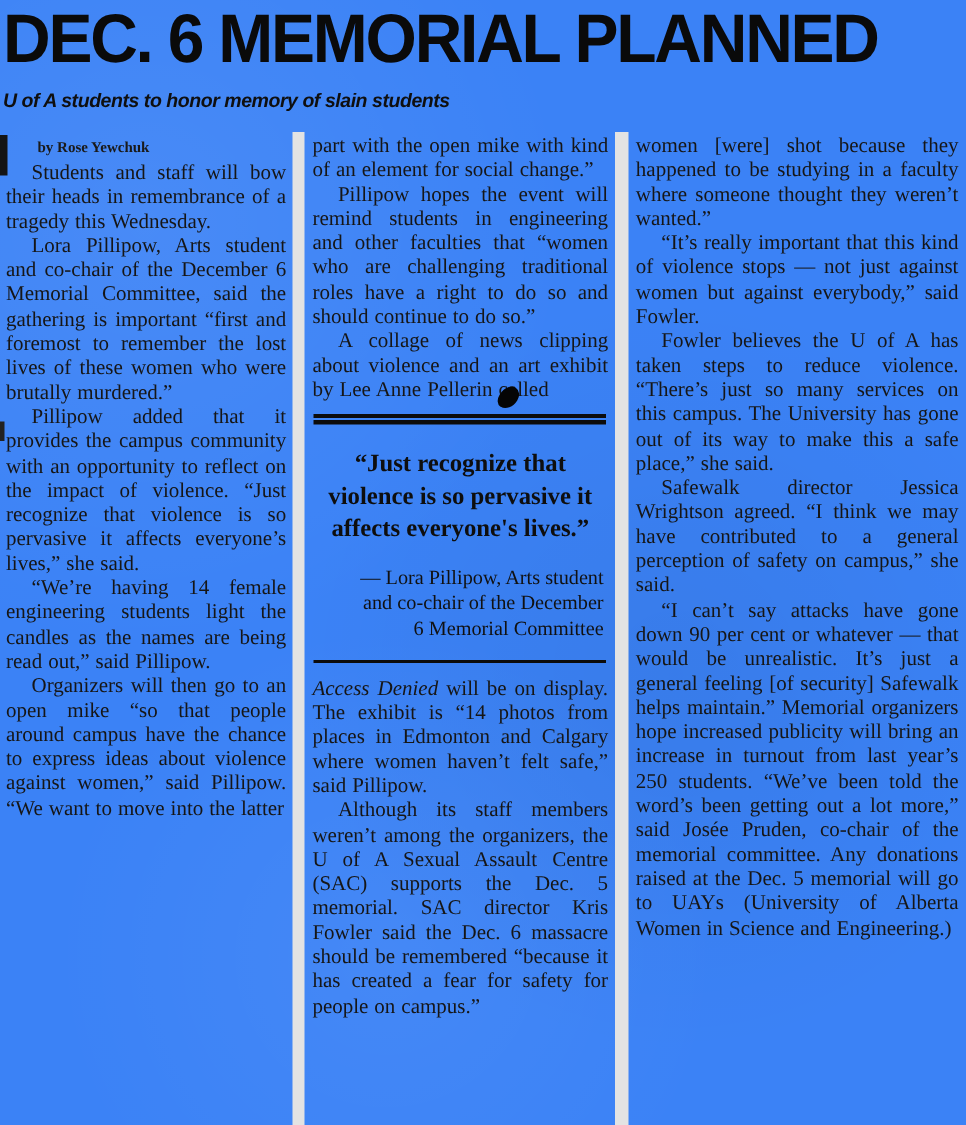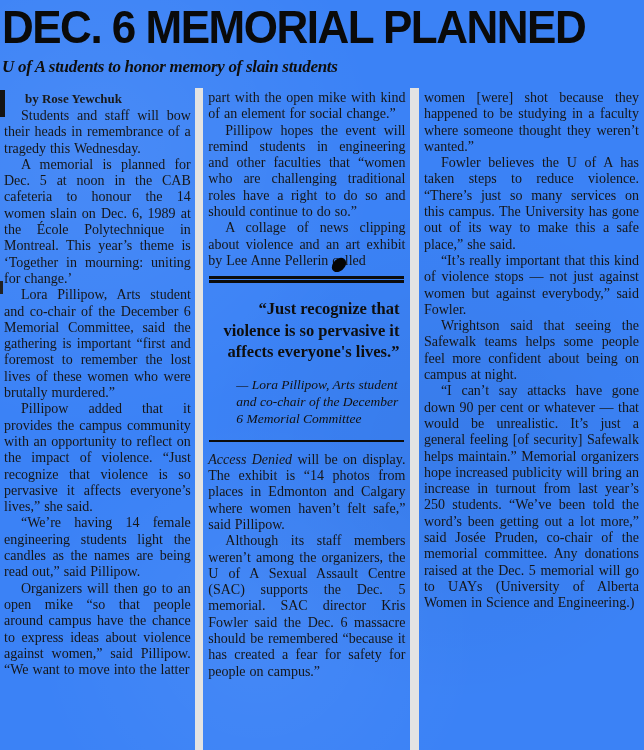--- a/index.html
+++ b/index.html
@@ -18,46 +18,46 @@
   }
   .masthead { position:absolute; top:0; left:0; width:644px; }
   .headline {
     margin:0; padding:1px 0 0 2px;
     font-family:"Liberation Sans", sans-serif; font-weight:bold;
     font-size:44px; line-height:50px; letter-spacing:-1.5px;
     color:#0a0a0a; white-space:nowrap; transform:scaleY(1.04); transform-origin:top left;
   }
   .subhead {
     margin:0; padding:4px 0 0 2px;
-    font-family:Liberation Serif, serif; font-weight:bold; font-style:italic;
-    font-size:17px; line-height:24px; letter-spacing:-0.3px; color:#0f0f0f;
+    font-family:Liberation Sans, sans-serif; font-weight:bold; font-style:italic;
+    font-size:13px; line-height:24px; letter-spacing:-0.3px; color:#0f0f0f;
     white-space:nowrap;
   }
   .columns { position:absolute; top:88px; left:0; width:644px; bottom:0; display:flex; }
   .col { overflow:hidden; }
   .col-1 { width:206px; padding:2px 4px 0 4px; box-sizing:border-box; }
   .col-2 { width:219px; padding:2px 5px 0 5px; box-sizing:border-box; }
   .col-3 { width:238px; padding:2px 5px 0 5px; box-sizing:border-box; }
   .gutter { width:9px; background:#e3e3e3; }
   p.body-p {
     margin:0; font-size:14px; line-height:16.3px;
     text-align:justify; text-indent:17px; word-spacing:0.5px; color:#161616;
   }
   p.cont { text-indent:0; }
-  p.byline { margin:0 0 1px 0; font-size:13px; line-height:17px; font-weight:bold; text-indent:21px; }
+  p.byline { margin:0 0 1px 0; font-size:10px; line-height:17px; font-weight:bold; text-indent:21px; }
   .italic { font-style:italic; }
   .pullquote { margin:7px 0 6px 0; }
   .rule-double { height:7px; margin:0 1px;
     background:linear-gradient(to bottom,#0c0c0c 0 2.5px, transparent 2.5px 4.2px, #0c0c0c 4.2px 7px); }
   .pq-text {
-    margin:15px 6px 13px 6px; font-weight:bold; text-align:right;
+    margin:15px 6px 13px 6px; font-weight:bold; text-align:center;
     font-size:16.5px; line-height:21.5px; color:#0e0e0e; text-indent:0;
   }
   .pq-attr {
-    margin:0 3px 13px 28px; font-style:italic; text-align:left;
+    margin:0 3px 13px 28px; text-align:right;
     font-size:13.5px; line-height:17px; color:#111; text-indent:0;
   }
   .rule-single { height:2px; background:#0c0c0c; margin:0 1px 10px 1px; }
   .ink-blot {
     position:absolute; left:333px; top:257px; width:12px; height:16px;
     background:#050505; border-radius:58% 42% 60% 40%; transform:rotate(32deg);
   }
   .edge-mark { position:absolute; left:0; top:90px; width:5px; height:27px; background:#141414; }
   .edge-mark-2 { position:absolute; left:0; top:281px; width:3px; height:13px; background:#222; }
 </style>
@@ -69,21 +69,20 @@
   <div class="masthead">
     <h1 class="headline">DEC. 6 MEMORIAL PLANNED</h1>
     <h2 class="subhead">U of A students to honor memory of slain students</h2>
   </div>
 
   <div class="columns">
 
     <div class="col col-1">
       <p class="byline">by Rose Yewchuk</p>
       <p class="body-p">Students and staff will bow their heads in remembrance of a tragedy this Wednesday.</p>
-      <p class="body-p">A memorial is planned for Dec. 5 at noon in the CAB cafeteria to honour the 14 women slain on Dec. 6, 1989 at the École Polytechnique in Montreal. This year’s theme is ‘Together in mourning: uniting for change.’</p>
       <p class="body-p">Lora Pillipow, Arts student and co-chair of the December 6 Memorial Committee, said the gathering is important “first and foremost to remember the lost lives of these women who were brutally murdered.”</p>
       <p class="body-p">Pillipow added that it provides the campus community with an opportunity to reflect on the impact of violence. “Just recognize that violence is so pervasive it affects everyone’s lives,” she said.</p>
       <p class="body-p">“We’re having 14 female engineering students light the candles as the names are being read out,” said Pillipow.</p>
       <p class="body-p">Organizers will then go to an open mike “so that people around campus have the chance to express ideas about violence against women,” said Pillipow. “We want to move into the latter</p>
     </div>
 
     <div class="gutter"></div>
 
     <div class="col col-2">
       <p class="body-p cont">part with the open mike with kind of an element for social change.”</p>
@@ -98,23 +97,23 @@
       </div>
 
       <p class="body-p cont"><span class="italic">Access Denied</span><span> will be on display. The exhibit is “14 photos from places in Edmonton and Calgary where women haven’t felt safe,” said Pillipow.</span></p>
       <p class="body-p">Although its staff members weren’t among the organizers, the U of A Sexual Assault Centre (SAC) supports the Dec. 5 memorial. SAC director Kris Fowler said the Dec. 6 massacre should be remembered “because it has created a fear for safety for people on campus.”</p>
     </div>
 
     <div class="gutter"></div>
 
     <div class="col col-3">
       <p class="body-p cont">women [were] shot because they happened to be studying in a faculty where someone thought they weren’t wanted.”</p>
+      <p class="body-p">“It’s really important that this kind of violence stops — not just against women but against everybody,” said Fowler.</p>
       <p class="body-p">Fowler believes the U of A has taken steps to reduce violence. “There’s just so many services on this campus. The University has gone out of its way to make this a safe place,” she said.</p>
-      <p class="body-p">“It’s really important that this kind of violence stops — not just against women but against everybody,” said Fowler.</p>
-      <p class="body-p">Wrightson said that seeing the Safewalk teams helps some people feel more confident about being on campus at night.</p>
+      <p class="body-p">Safewalk director Jessica Wrightson agreed. “I think we may have contributed to a general perception of safety on campus,” she said.</p>
       <p class="body-p">“I can’t say attacks have gone down 90 per cent or whatever — that would be unrealistic. It’s just a general feeling [of security] Safewalk helps maintain.” Memorial organizers hope increased publicity will bring an increase in turnout from last year’s 250 students. “We’ve been told the word’s been getting out a lot more,” said Josée Pruden, co-chair of the memorial committee. Any donations raised at the Dec. 5 memorial will go to UAYs (University of Alberta Women in Science and Engineering.)</p>
     </div>
 
   </div>
 
   <div class="ink-blot"></div>
   <div class="edge-mark"></div>
   <div class="edge-mark-2"></div>
 
 </div>

